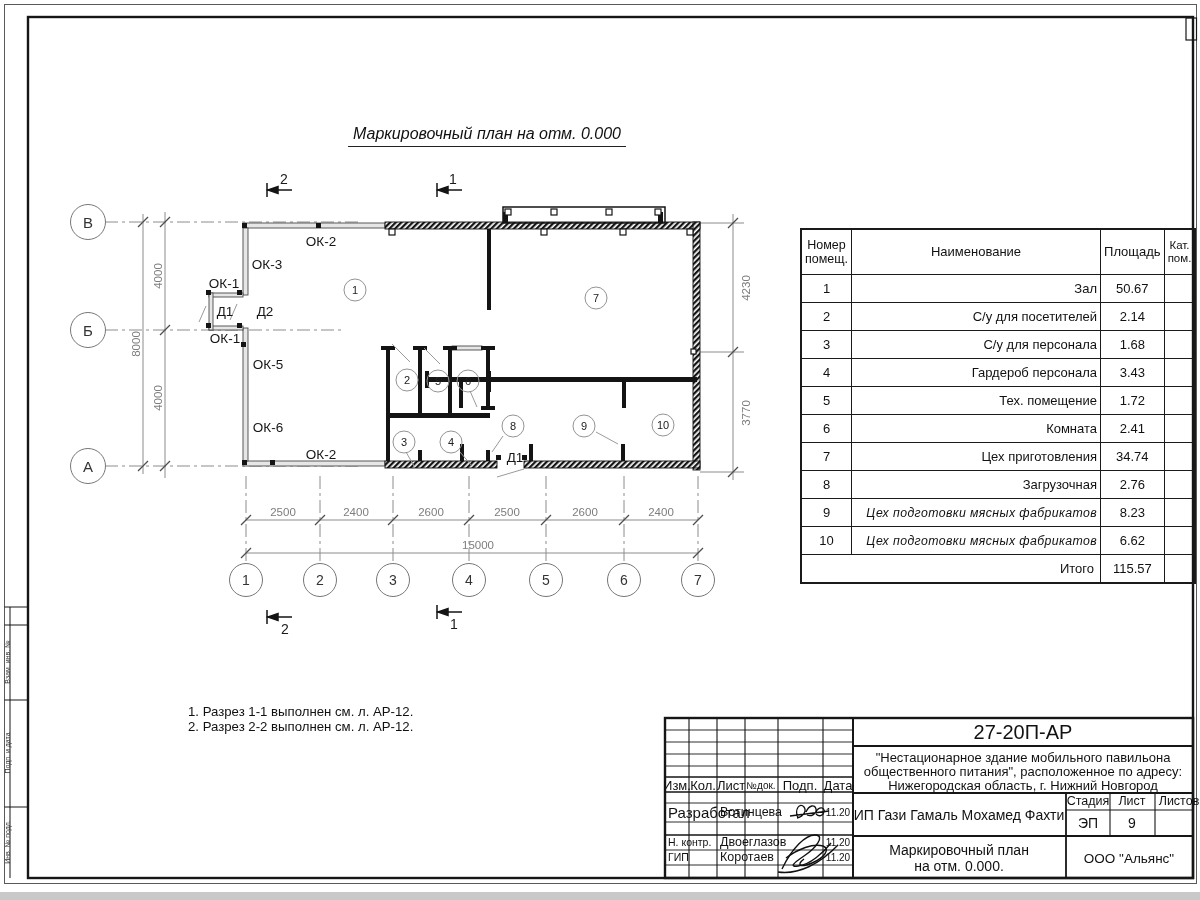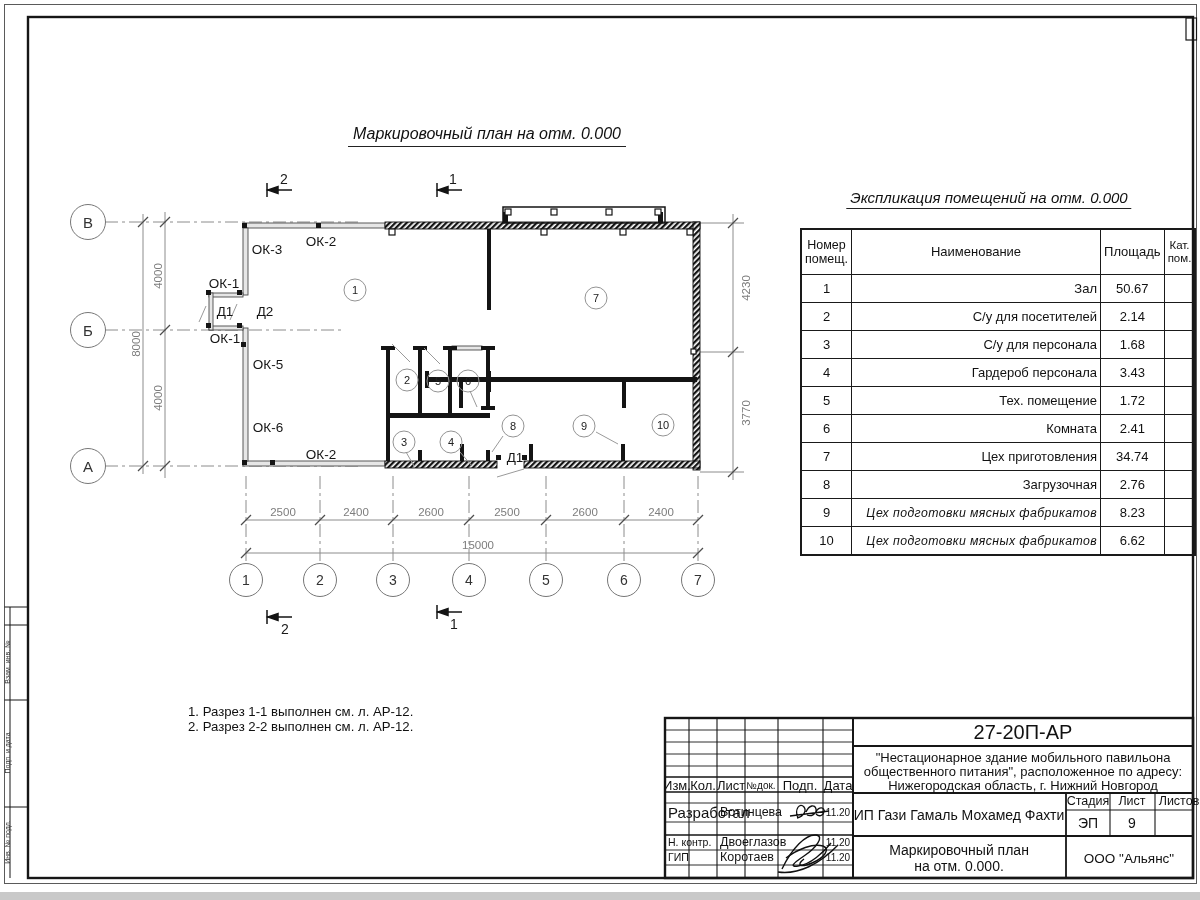--- a/index.html
+++ b/index.html
@@ -205,21 +205,20 @@
       <path d="M798 818 C794 809 800 802 804 807 C807 811 803 817 797 818 M806 812 C809 805 815 804 816 809 C817 814 811 817 807 815 M816 812 C819 806 825 807 824 812 C823 816 819 817 816 814 M790 816 L829 811"></path>
     </g>
     <g stroke="#101010" stroke-width="1.4" fill="none">
       <path d="M782 869 C792 848 806 834 816 835 C825 836 816 848 804 856 C792 864 790 867 798 866 C810 865 824 852 831 843"></path>
       <path d="M786 858 C798 849 813 843 823 846 C831 849 824 858 812 863 C800 868 796 865 804 859"></path>
       <path d="M778 872 C798 875 820 864 838 845"></path>
     </g>
   </svg>
 
   <div class="drawtitle" style="left:487px;top:136px">Маркировочный план на отм. 0.000</div>
-  <div class="expltitle" style="left:989px;top:199px">Экспликация помещений на отм. 0.000</div>
 
   <div class="circle axisc" style="left:88px;top:222px">В</div>
   <div class="circle axisc" style="left:88px;top:330px">Б</div>
   <div class="circle axisc" style="left:88px;top:466px">А</div>
 
   <div class="circle gridc" style="left:246px;top:580px">1</div>
   <div class="circle gridc" style="left:320px;top:580px">2</div>
   <div class="circle gridc" style="left:393px;top:580px">3</div>
   <div class="circle gridc" style="left:469px;top:580px">4</div>
   <div class="circle gridc" style="left:546px;top:580px">5</div>
@@ -231,21 +230,21 @@
   <div class="circle roomc" style="left:404px;top:442px">3</div>
   <div class="circle roomc" style="left:451px;top:442px">4</div>
   <div class="circle roomc" style="left:438px;top:381px">5</div>
   <div class="circle roomc" style="left:468px;top:381px">6</div>
   <div class="circle roomc" style="left:596px;top:298px">7</div>
   <div class="circle roomc" style="left:513px;top:426px">8</div>
   <div class="circle roomc" style="left:584px;top:426px">9</div>
   <div class="circle roomc" style="left:663px;top:425px">10</div>
 
   <div class="lbl" style="left:321px;top:242px">ОК-2</div>
-  <div class="lbl" style="left:267px;top:250px">ОК-3</div>
+  <div class="lbl" style="left:267px;top:265px">ОК-3</div>
   <div class="lbl" style="left:224px;top:284px">ОК-1</div>
   <div class="lbl" style="left:225px;top:312px">Д1</div>
   <div class="lbl" style="left:265px;top:312px">Д2</div>
   <div class="lbl" style="left:225px;top:339px">ОК-1</div>
   <div class="lbl" style="left:268px;top:365px">ОК-5</div>
   <div class="lbl" style="left:268px;top:428px">ОК-6</div>
   <div class="lbl" style="left:321px;top:455px">ОК-2</div>
   <div class="lbl" style="left:515px;top:458px">Д1</div>
 
   <div class="lbl sect" style="left:284px;top:179px">2</div>
@@ -333,20 +332,25 @@
           <td class="name">Цех подготовки мясных фабрикатов</td>
           <td>8.23</td>
           <td></td>
         </tr>
     <tr class="cad">
           <td>10</td>
           <td class="name">Цех подготовки мясных фабрикатов</td>
           <td>6.62</td>
           <td></td>
         </tr>
+    <tr>
+      <td colspan="2" class="tlab">Итого</td>
+      <td>115.57</td>
+      <td></td>
+    </tr>
   </tbody>
     </table>
 
   <div class="notes">
     <div class="note">1. Разрез 1-1 выполнен см. л. АР-12.</div>
     <div class="note">2. Разрез 2-2 выполнен см. л. АР-12.</div>
   </div>
 
   <div class="tb" style="left:1023px;top:732px;font-size:20px">27-20П-АР</div>
   <div class="tb" style="left:1023px;top:757px;font-size:13px">"Нестационарное здание мобильного павильона</div>

